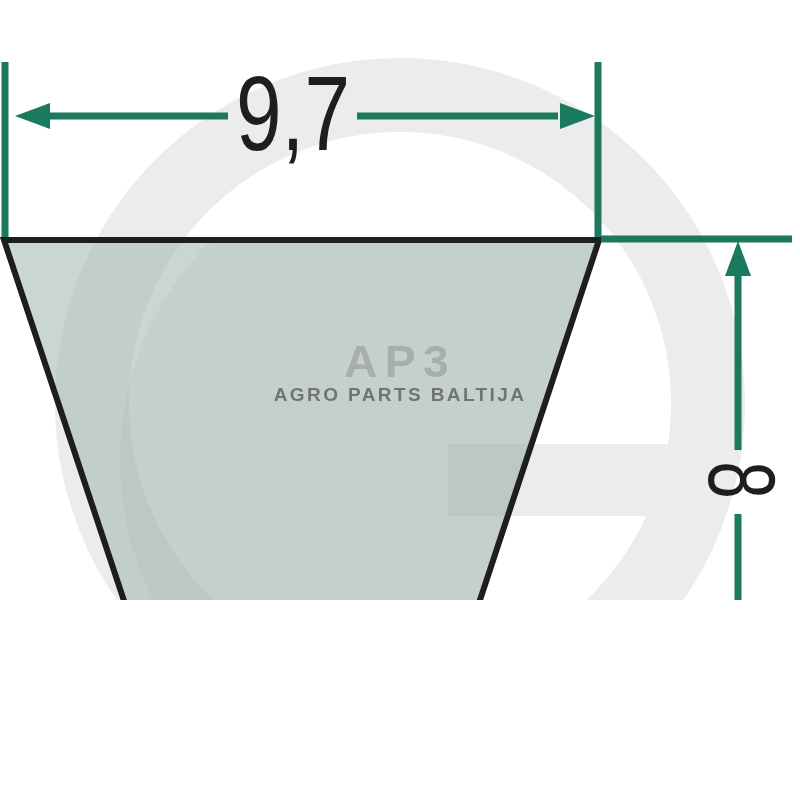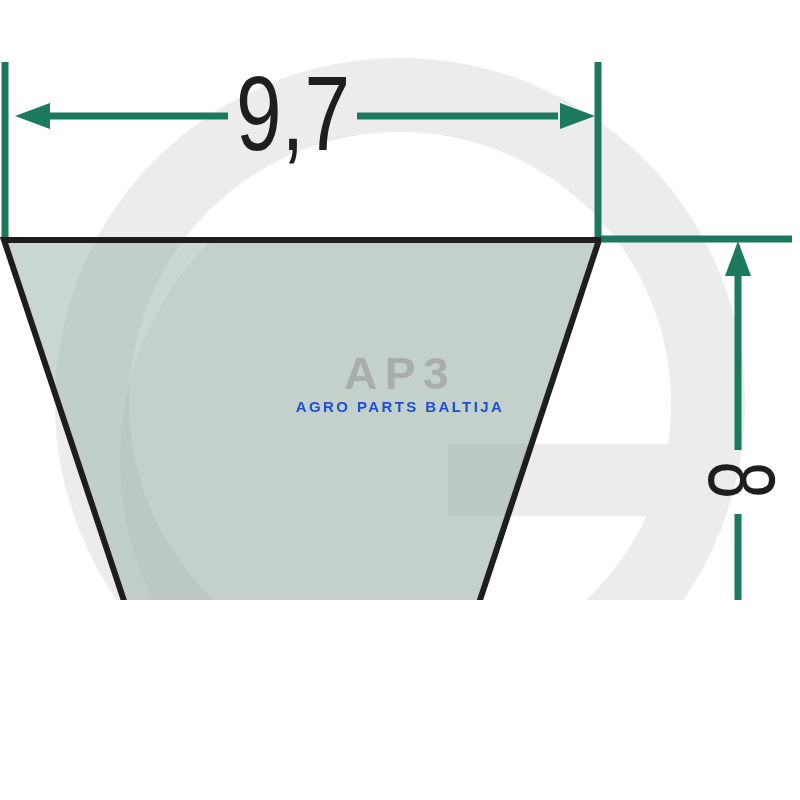--- a/index.html
+++ b/index.html
@@ -23,33 +23,33 @@
     transform:scaleX(0.78);
     transform-origin:center;
   }
   .dim-height{
     left:691px;top:430px;width:100px;height:100px;
     line-height:100px;font-size:94px;
     transform:rotate(90deg) scaleX(0.72);
     transform-origin:center;
   }
   .logo{
-    position:absolute;left:250px;top:352px;width:300px;
+    position:absolute;left:250px;top:340px;width:300px;
     text-align:center;color:#a9aeab;
   }
   .logo-main{
     font-size:44px;font-weight:bold;
     letter-spacing:7px;line-height:44px;
     transform:scaleX(1.05);transform-origin:center;
   }
   .logo-sub{
     margin-top:3px;
-    font-size:15px;font-weight:bold;
+    font-size:19px;font-weight:bold;
     letter-spacing:2.4px;line-height:15px;
-    color:#1d4ed8;
+    color:#737373;
   }
 </style>
 </head>
 <body>
 
 <div class="stage">
 
   <svg width="800" height="800" viewBox="0 0 800 800">
 
     <defs>

